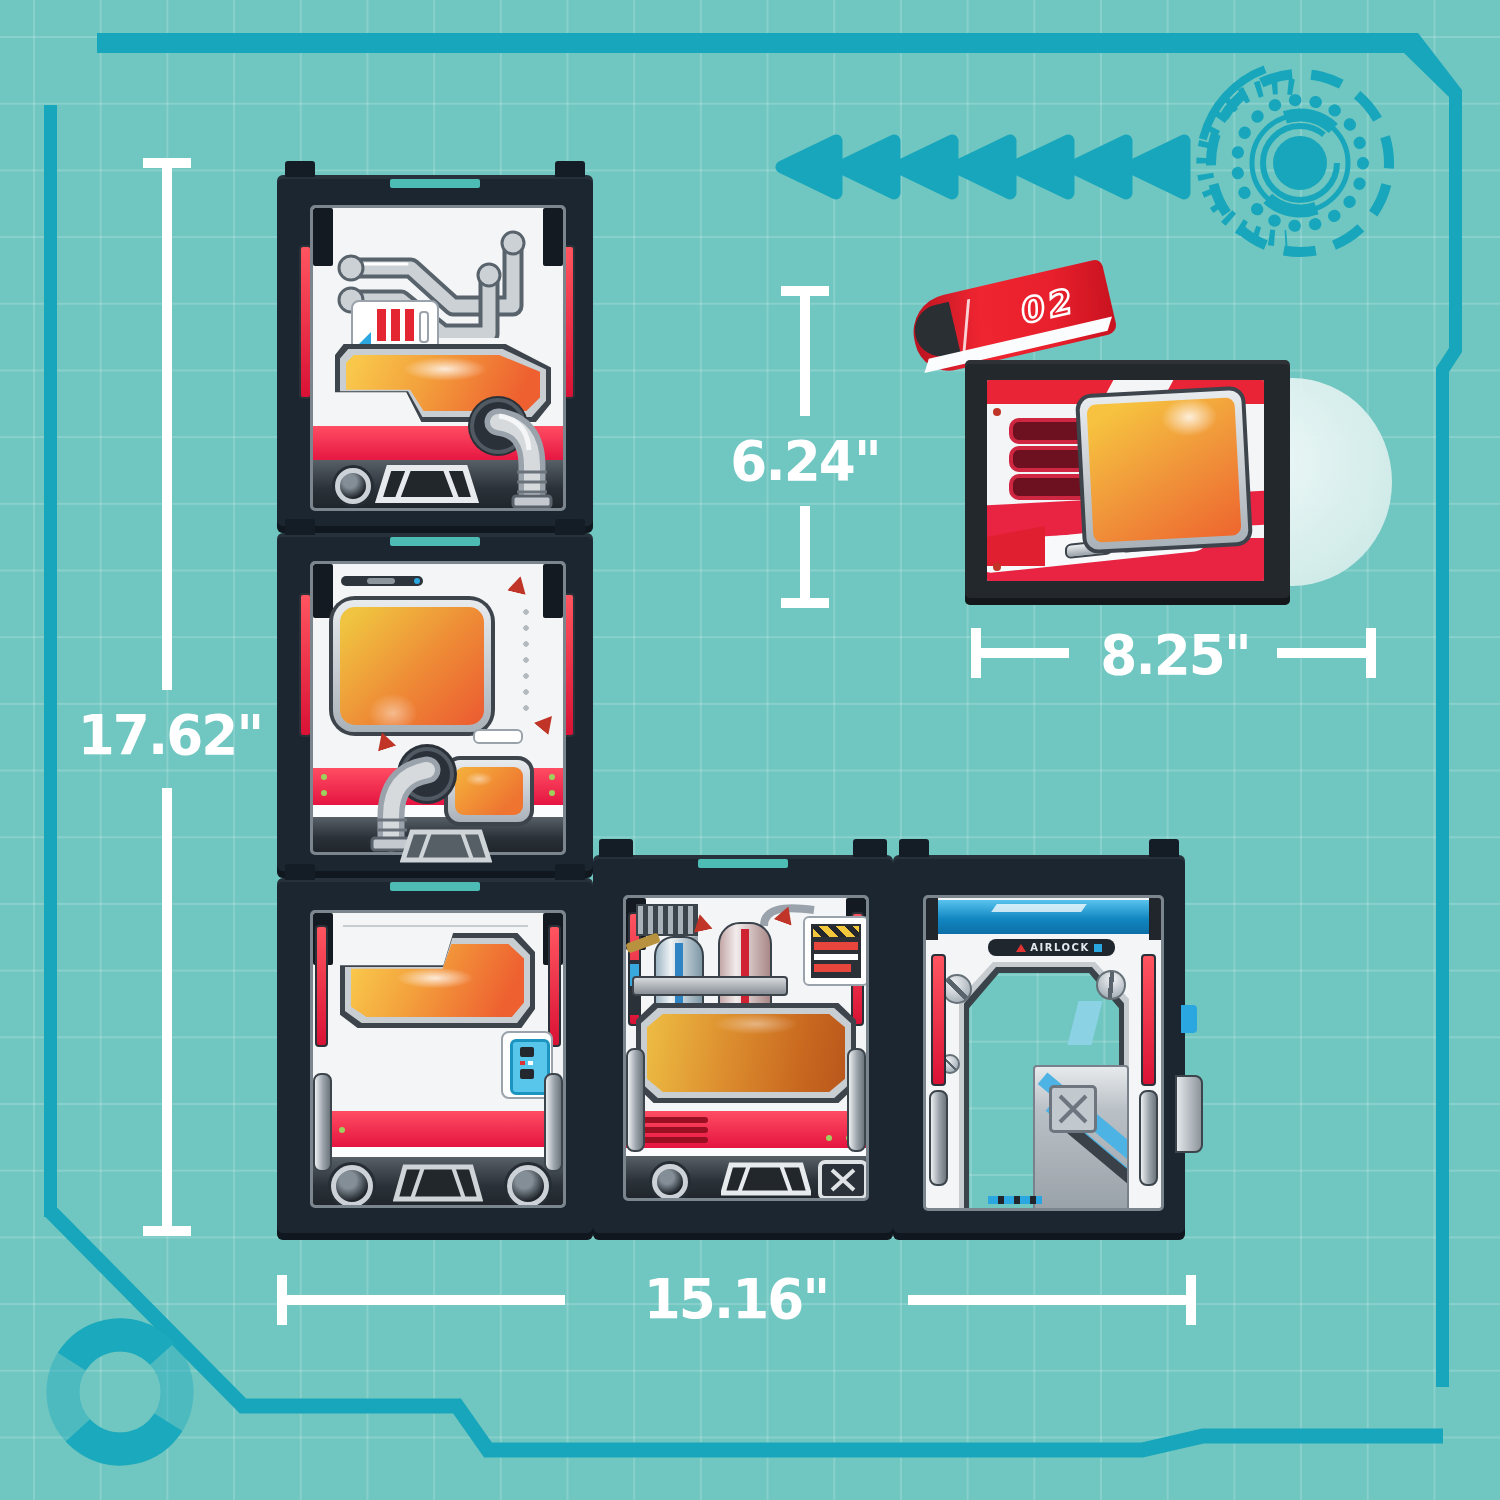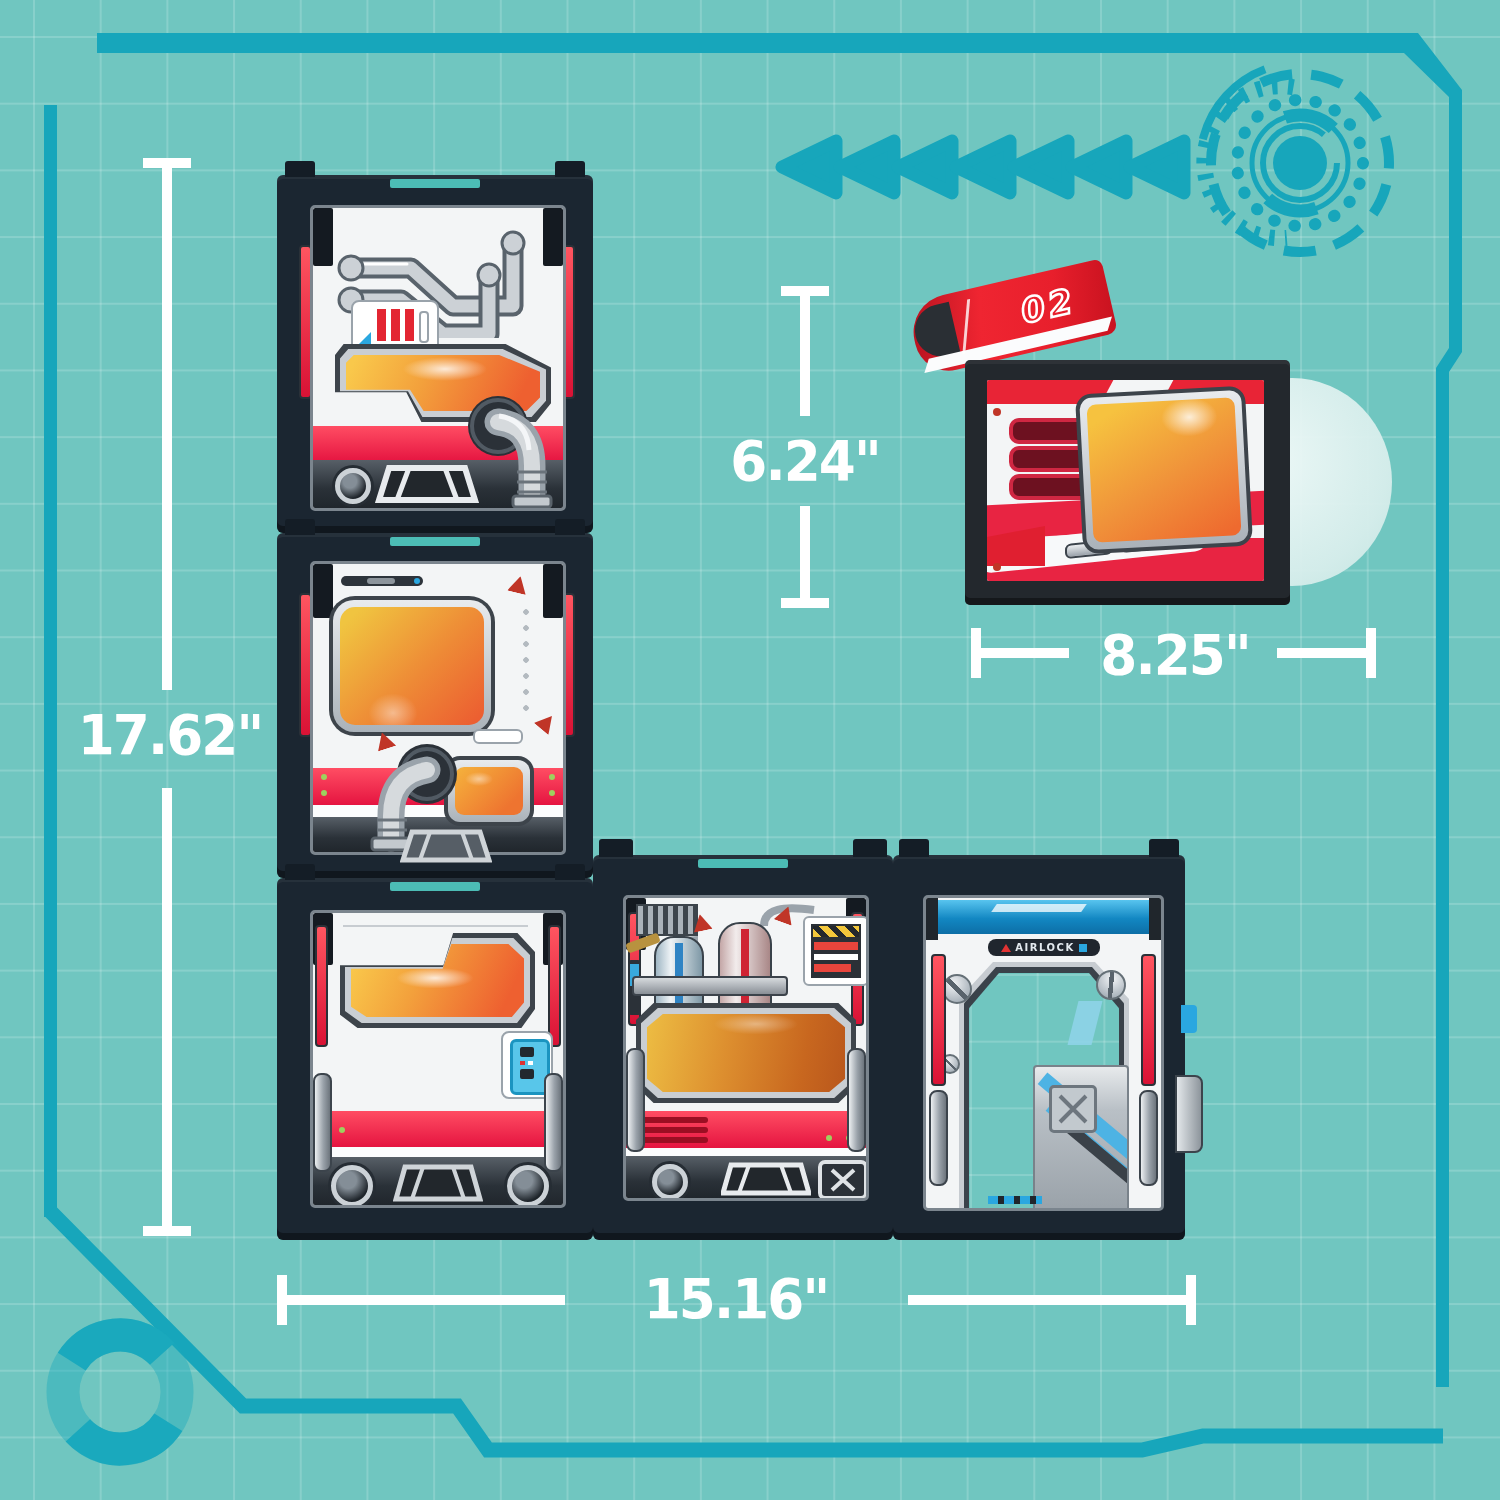--- a/index.html
+++ b/index.html
@@ -58,21 +58,21 @@
   #fin{position:absolute;left:912px;top:280px;width:200px;height:76px;transform:rotate(-13deg);z-index:2;}
   #disc{position:absolute;left:1192px;top:378px;width:200px;height:208px;border-radius:50%;z-index:1;
         background:radial-gradient(circle at 38% 40%,#f2faf9,#d8eeec 68%,#c6e5e2);opacity:.95;}
   .finbody{position:absolute;inset:0;border-radius:38px 8px 10px 34px;
         background:linear-gradient(100deg,#b6121f,#ef2531 35%,#e81f2c 70%,#c8121f);}
   .fintip{position:absolute;left:2px;top:8px;width:40px;height:52px;border-radius:26px 0 0 26px;background:#2a2f34;}
   .finstripe{position:absolute;left:6px;bottom:4px;width:188px;height:13px;background:#fbfcfd;transform:skewX(-30deg);}
   .finnum{position:absolute;right:34px;top:14px;font-size:34px;font-style:italic;font-weight:700;letter-spacing:4px;
         color:rgba(255,255,255,0);-webkit-text-stroke:2.5px #ffffff;}
   .lbl{position:absolute;display:flex;align-items:center;justify-content:center;gap:4px;
-       background:#20262e;border-radius:8px;color:#e3e9ee;font-size:10px;font-weight:700;letter-spacing:1.5px;}
+       background:#20262e;border-radius:8px;color:#e3e9ee;font-size:10px;font-weight:700;letter-spacing:1.5px;padding-left:15px;}
   .lbl .tri{width:0;height:0;border-left:5px solid transparent;border-right:5px solid transparent;border-bottom:8px solid #e23333;}
   .lbl .sq{width:8px;height:8px;background:#2aa7e0;}
 </style>
 </head>
 <body>
 
 <div id="stage">
 
   <svg class="layer" width="1500" height="1500">
     <g fill="#17a6bb">

